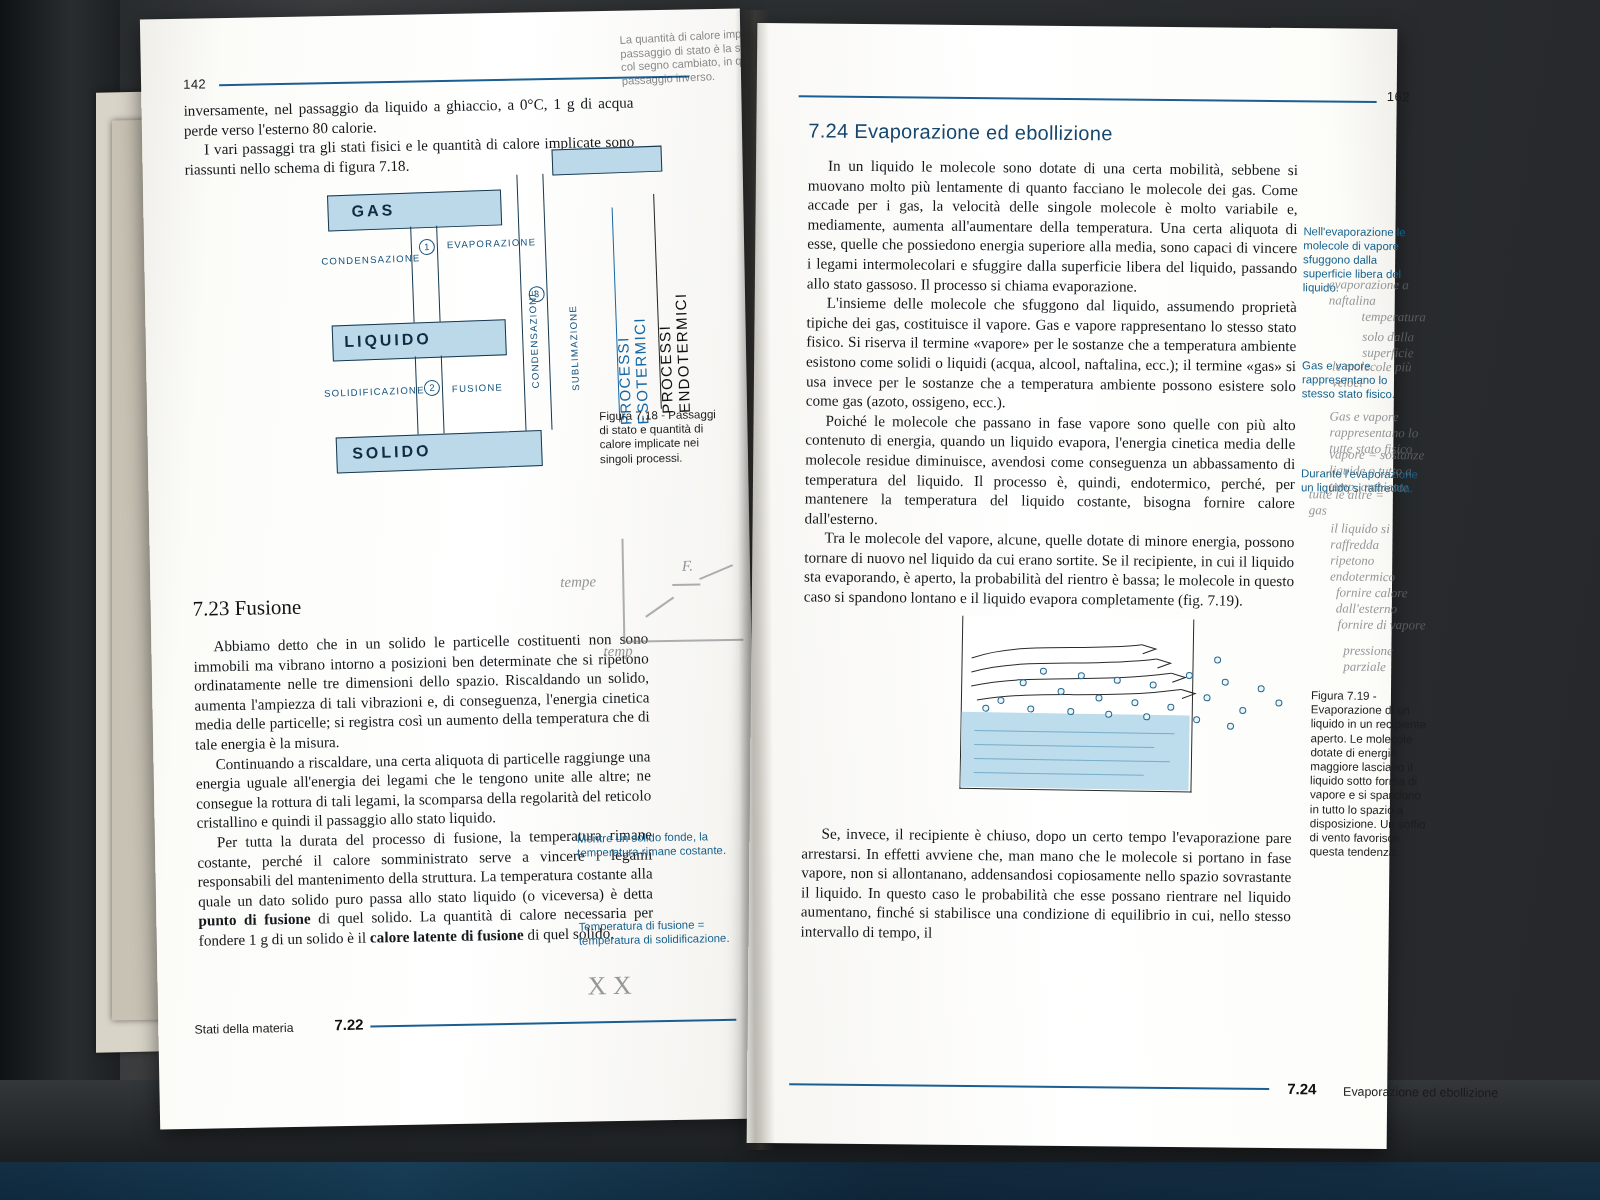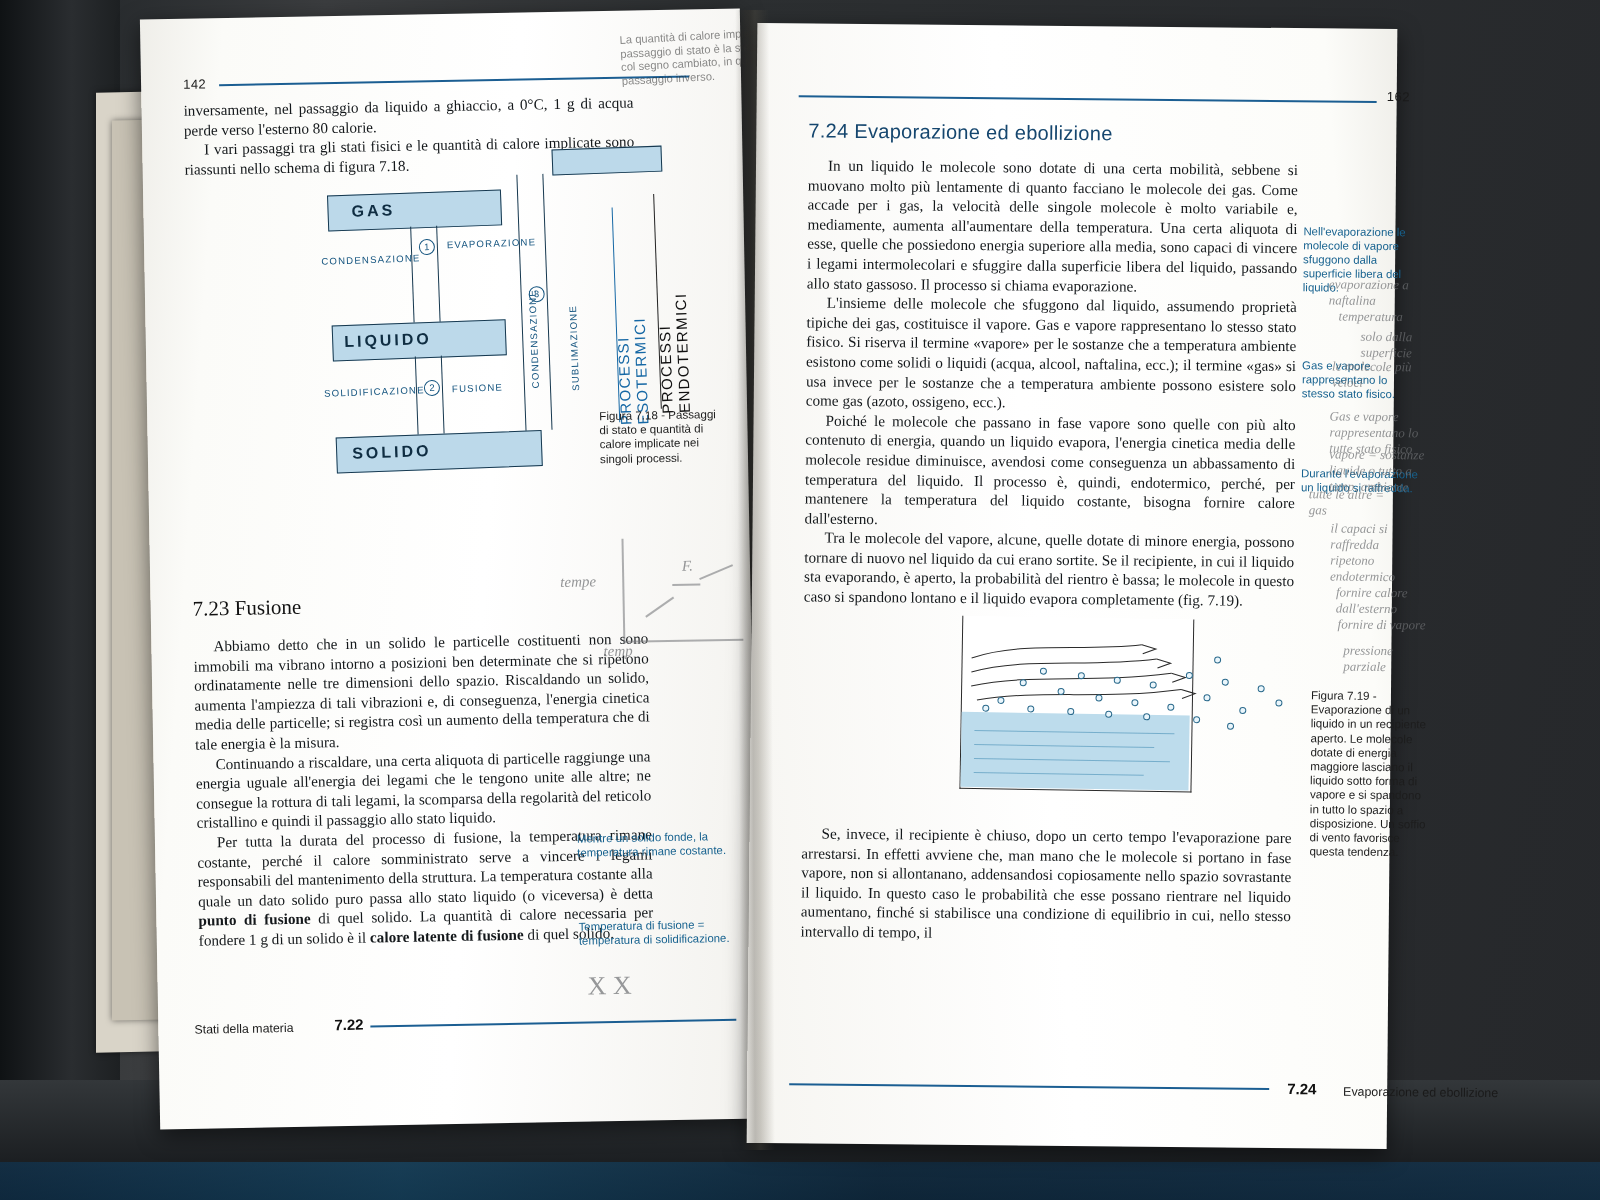--- a/index.html
+++ b/index.html
@@ -239,27 +239,27 @@
 
       <div class="txt" style="left:52px;top:800px;width:490px;">
         <p>Se, invece, il recipiente è chiuso, dopo un certo tempo l'evaporazione pare arrestarsi. In effetti avviene che, man mano che le molecole si portano in fase vapore, non si allontanano, addensandosi copiosamente nello spazio sovrastante il liquido. In questo caso le probabilità che esse possano rientrare nel liquido aumentano, finché si stabilisce una condizione di equilibrio in cui, nello stesso intervallo di tempo, il</p>
       </div>
 
       <div class="sidenote" style="left:548px;top:196px;width:120px;">Nell'evaporazione le molecole di vapore sfuggono dalla superficie libera del liquido.</div>
       <div class="sidenote" style="left:548px;top:330px;width:120px;">Gas e vapore rappresentano lo stesso stato fisico.</div>
       <div class="sidenote" style="left:548px;top:438px;width:122px;">Durante l'evaporazione un liquido si raffredda.</div>
 
       <div class="hw" style="left:574px;top:248px;width:96px;">evaporazione a naftalina</div>
-      <div class="hw" style="left:584px;top:280px;width:90px;">temperatura</div>
-      <div class="hw" style="left:584px;top:300px;width:96px;text-align:center;">solo dalla superficie</div>
+      <div class="hw" style="left:607px;top:280px;width:90px;">temperatura</div>
+      <div class="hw" style="left:608px;top:300px;width:96px;">solo dalla superficie</div>
       <div class="hw" style="left:578px;top:330px;width:96px;">le molecole più veloci</div>
       <div class="hw" style="left:576px;top:380px;width:100px;">Gas e vapore rappresentano lo tutte stato fisico</div>
       <div class="hw" style="left:576px;top:418px;width:100px;">vapore = sostanze liquide o tutto a temp. ambiente</div>
       <div class="hw" style="left:556px;top:458px;width:96px;">tutte le altre = gas</div>
-      <div class="hw" style="left:578px;top:492px;width:96px;">il capaci si raffredda</div>
+      <div class="hw" style="left:578px;top:492px;width:96px;">il liquido si raffredda</div>
       <div class="hw" style="left:578px;top:524px;width:96px;">ripetono endotermico</div>
       <div class="hw" style="left:584px;top:556px;width:94px;">fornire calore dall'esterno</div>
       <div class="hw" style="left:586px;top:588px;width:94px;">fornire di vapore</div>
       <div class="hw" style="left:592px;top:614px;width:90px;">pressione parziale</div>
 
       <div class="rule" style="left:42px;top:1060px;width:480px;"></div>
       <div class="secnum" style="left:540px;top:1052px;">7.24</div>
       <div class="runfoot" style="left:596px;top:1056px;white-space:nowrap;">Evaporazione ed ebollizione</div>
     </div>
   </div>

